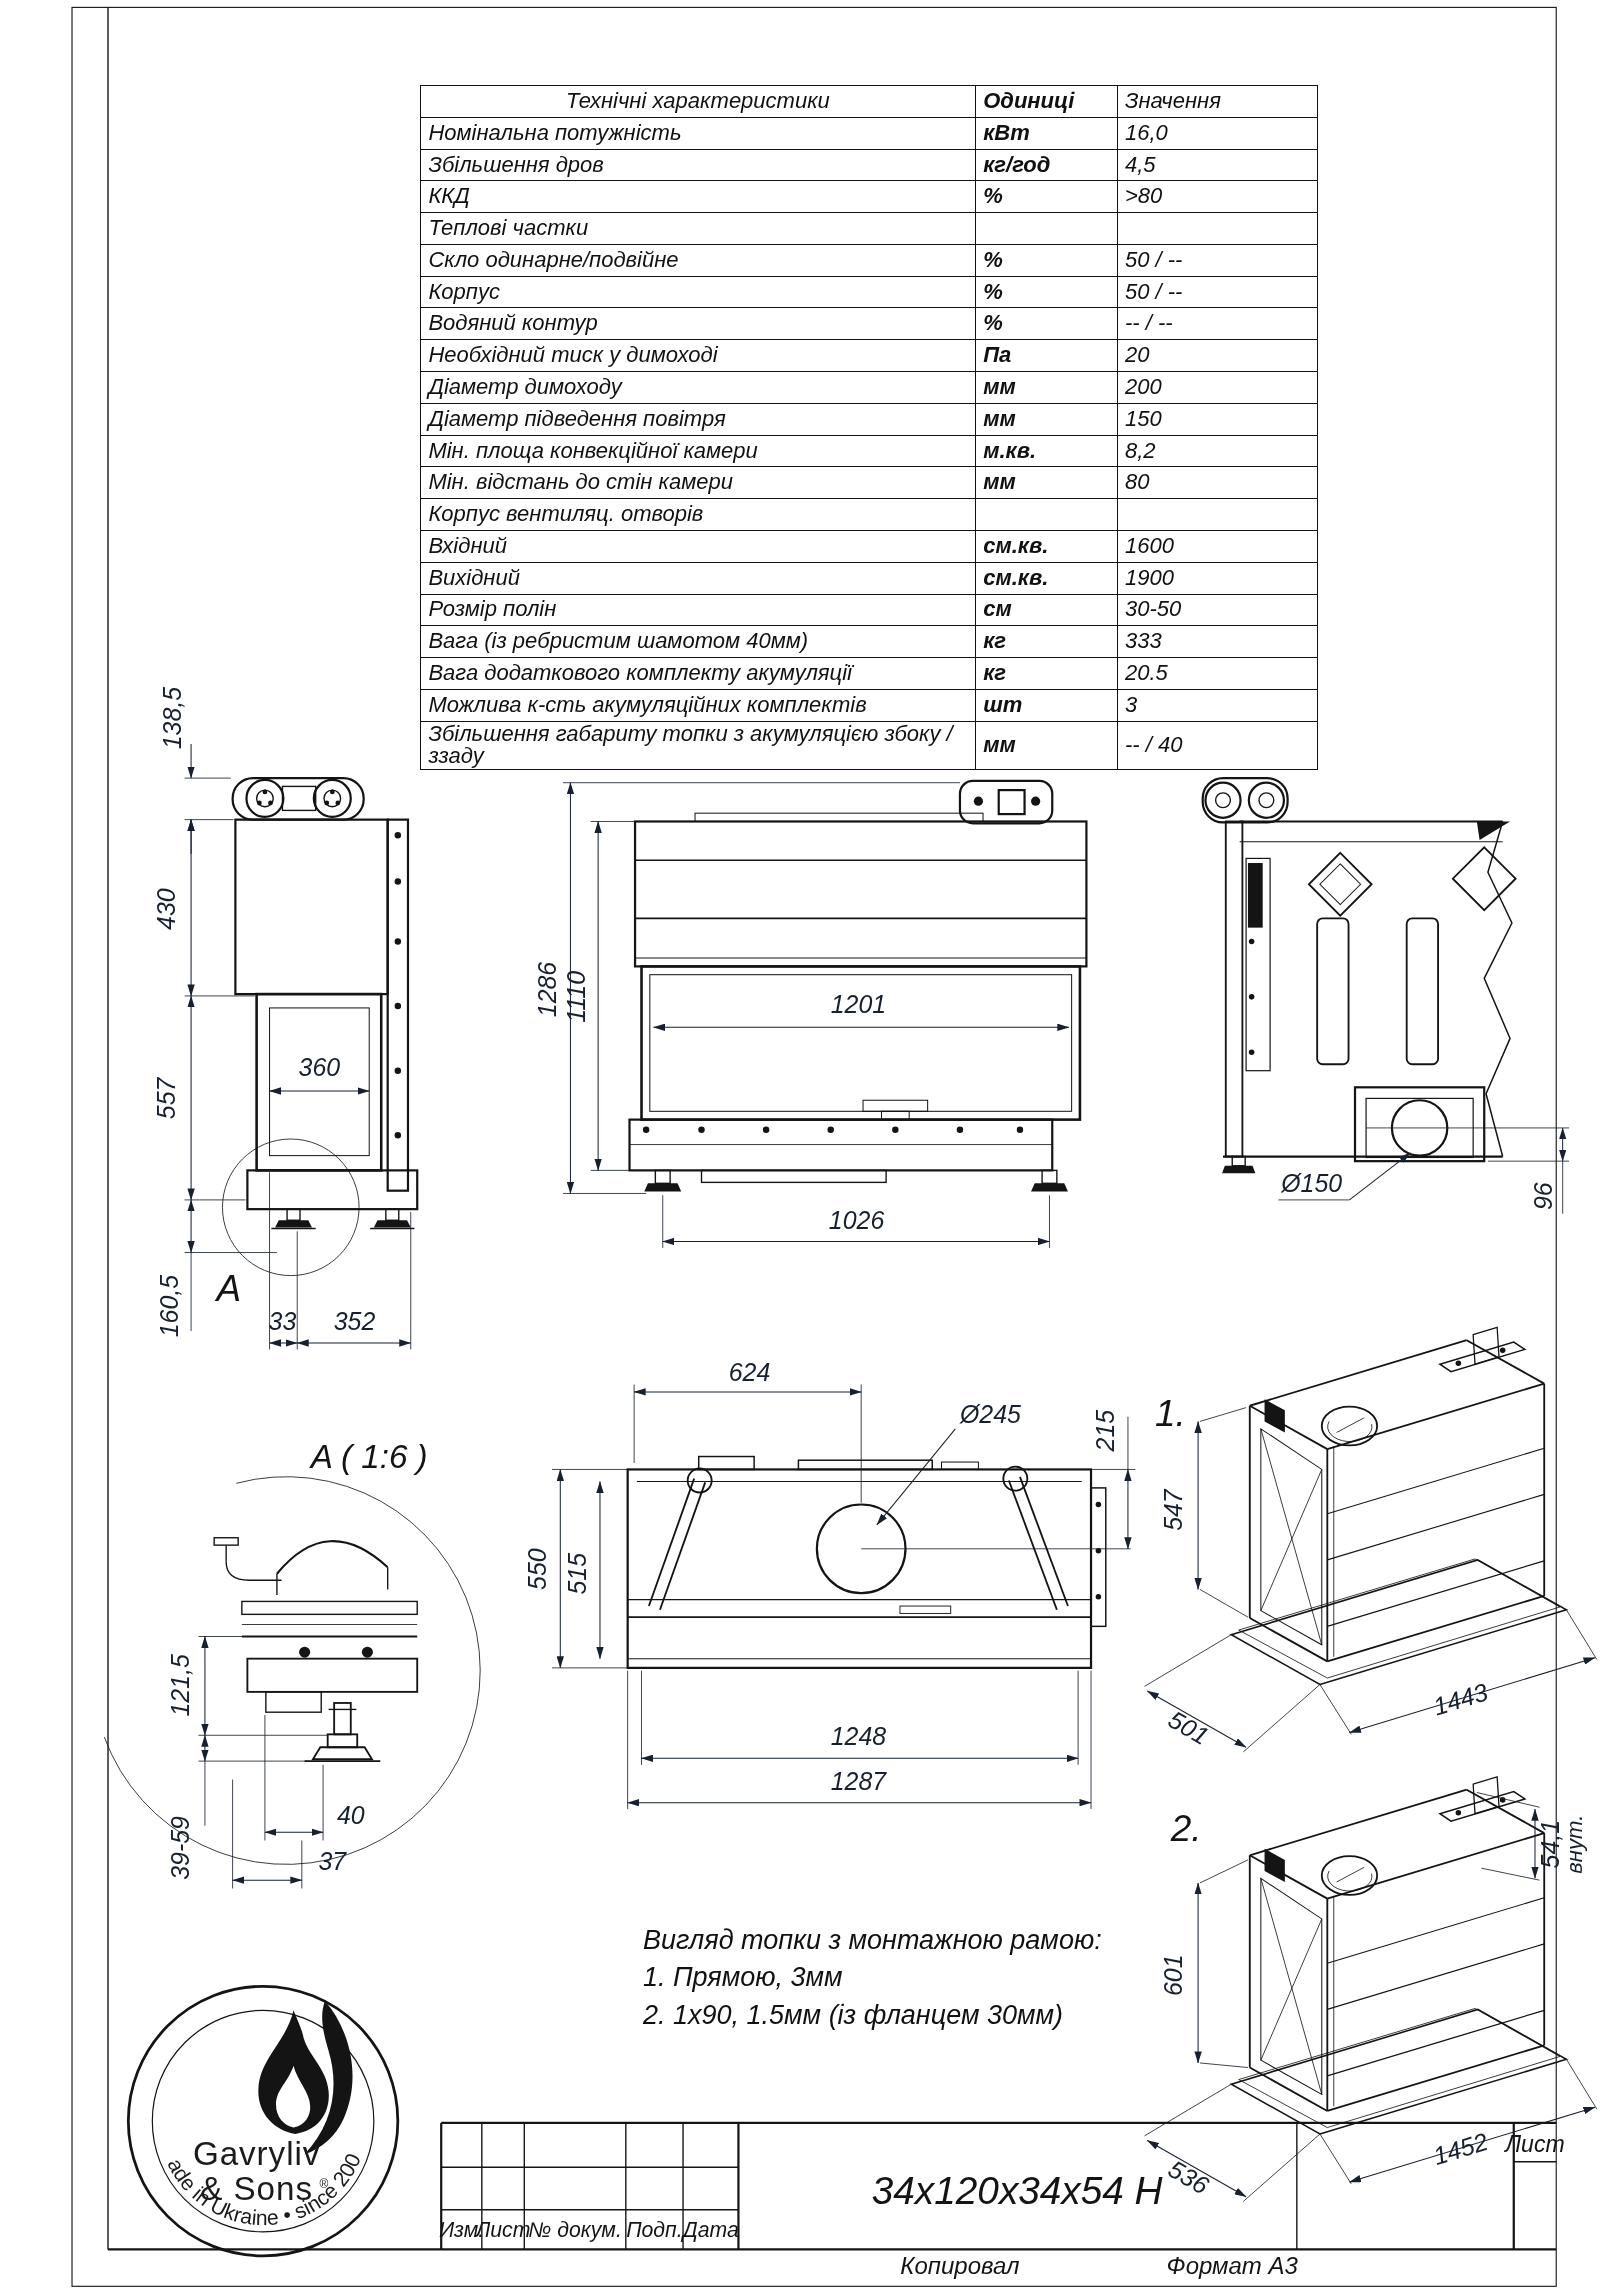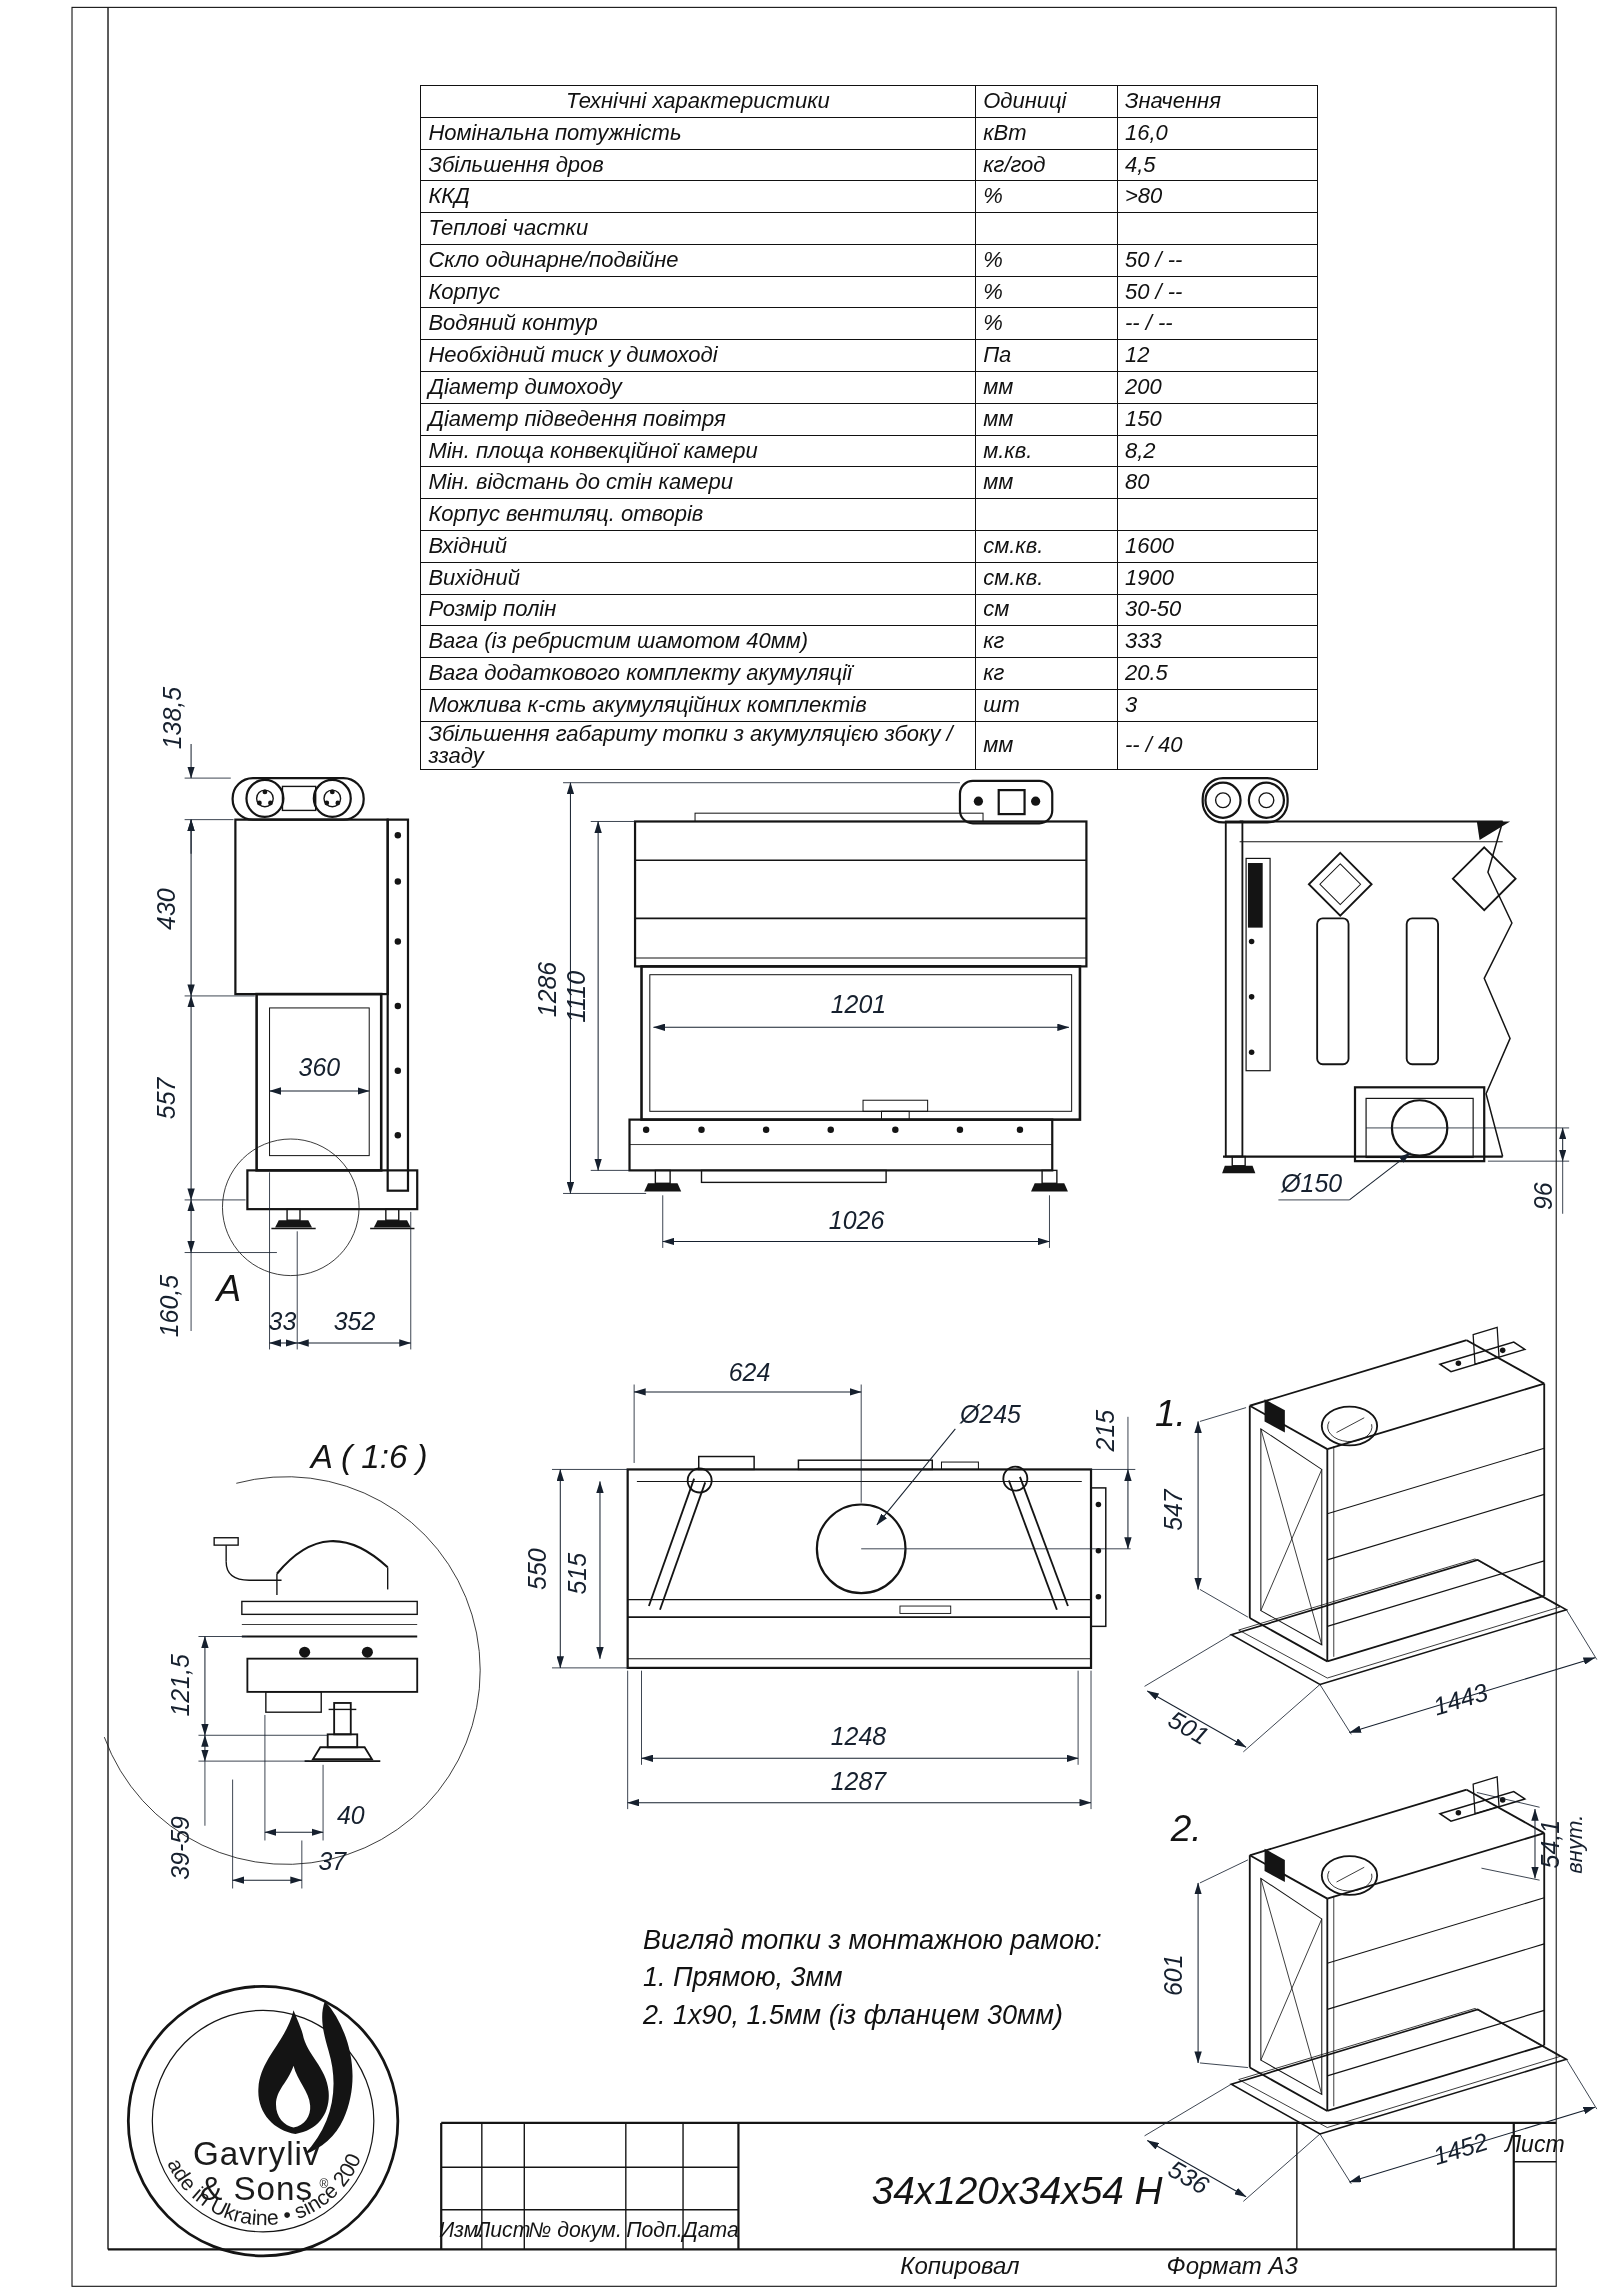--- a/index.html
+++ b/index.html
@@ -7,21 +7,21 @@
         font-family:"Liberation Sans",sans-serif;}
   .page svg{position:absolute;left:0;top:0;}
   
   .spec{position:absolute;left:420px;top:85px;width:849px;border-collapse:collapse;
         table-layout:fixed;z-index:5;background:transparent;}
   .spec td{border:0.9px solid #111;font:italic 22px "Liberation Sans",sans-serif;color:#111;
            padding:0.9px 7.4px;height:29px;line-height:1.04;overflow:hidden;}
   .spec tr.hd td{text-align:left;}
   .spec tr.hd td:first-child{text-align:center;}
   .spec td.c1{width:539px;}
-  .spec td.c2{width:126px;}
+  .spec td.c2{width:126px;font-weight:bold;}
   .spec td.c3{width:185px;}
   .spec{border:1.8px solid #111;}
   .spec td{background:transparent;}
   
   .note{position:absolute;left:643px;top:1922px;width:517px;z-index:5;
         font:italic 27px "Liberation Sans",sans-serif;color:#111;line-height:1.38;}
   
   .ln{stroke:#141414;fill:none;stroke-width:1.5;}
   .tk{stroke:#141414;fill:none;stroke-width:2.4;}
   .tn{stroke:#141414;fill:none;stroke-width:0.9;}
@@ -433,21 +433,21 @@
           <td class="c3">50 / --</td>
         </tr>
     <tr>
           <td class="c1">Водяний контур</td>
           <td class="c2">%</td>
           <td class="c3">-- / --</td>
         </tr>
     <tr>
           <td class="c1">Необхідний тиск у димоході</td>
           <td class="c2">Па</td>
-          <td class="c3">12</td>
+          <td class="c3">20</td>
         </tr>
     <tr>
           <td class="c1">Діаметр димоходу</td>
           <td class="c2">мм</td>
           <td class="c3">200</td>
         </tr>
     <tr>
           <td class="c1">Діаметр підведення повітря</td>
           <td class="c2">мм</td>
           <td class="c3">150</td>

